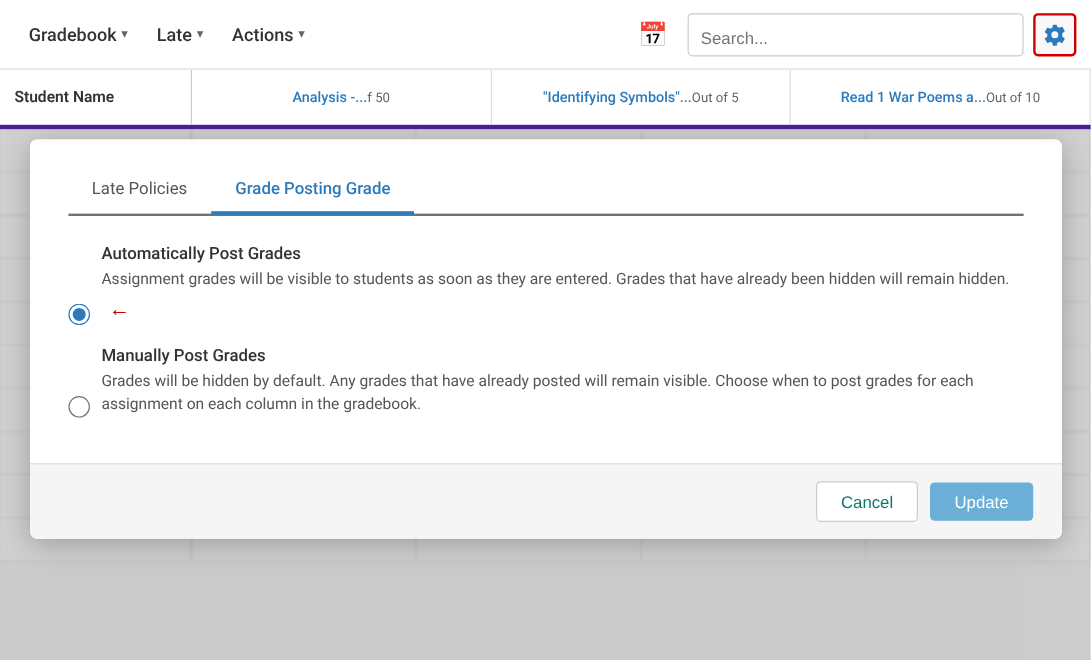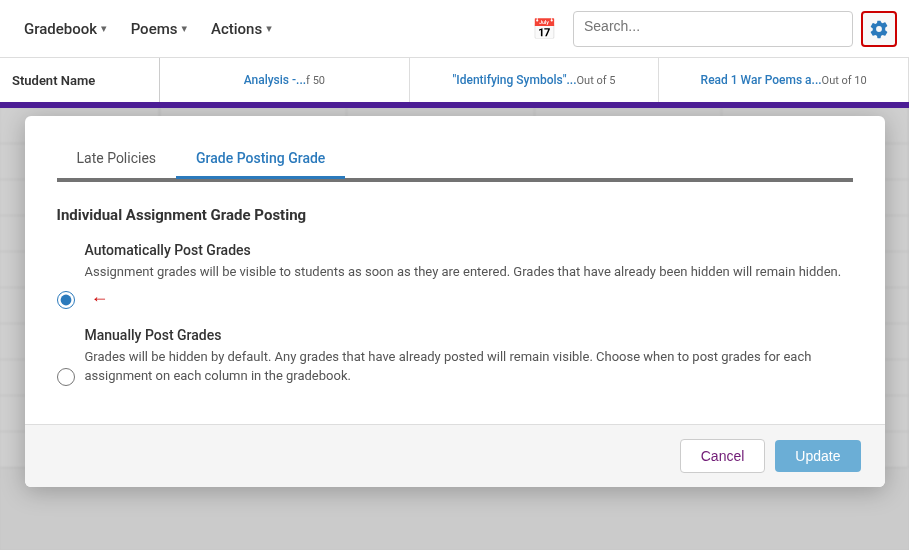--- a/index.html
+++ b/index.html
@@ -36,21 +36,21 @@
     }
     .nav-chevron { font-size: 11px; color: #666; }
     .nav-spacer { flex: 1; }
     .nav-calendar-icon {
       margin-right: 16px;
       color: #555;
       font-size: 20px;
     }
     .search-box {
       display: flex;
-      align-items: flex-start;
+      align-items: flex-end;
       border: 1px solid #ccc;
       border-radius: 4px;
       padding: 6px 10px;
       background: #fff;
       width: 280px;
       height: 36px;
     }
     .search-box input {
       border: none;
       outline: none;
@@ -71,21 +71,21 @@
       justify-content: center;
       cursor: pointer;
       font-size: 20px;
       color: #2b7abc;
     }
 
     
     .table-header {
       display: flex;
       background: #fff;
-      border-bottom: 6px solid #4c1d95;
+      border-bottom: 4px solid #4c1d95;
       height: 50px;
       align-items: stretch;
     }
     .th-student {
       width: 160px;
       min-width: 160px;
       border-right: 1px solid #ccc;
       display: flex;
       align-items: center;
       padding: 0 12px;
@@ -169,21 +169,21 @@
       max-width: 96%;
       overflow: hidden;
     }
     .modal-body {
       padding: 24px 32px 20px;
     }
 
     
     .tabs {
       display: flex;
-      border-bottom: 4px solid #737373;
+      border-bottom: 2px solid #737373;
       margin-bottom: 24px;
     }
     .tab {
       padding: 10px 20px;
       cursor: pointer;
       font-size: 14px;
       color: #555;
       border-bottom: 3px solid transparent;
       margin-bottom: -1px;
     }
@@ -245,21 +245,21 @@
       display: flex;
       justify-content: flex-end;
       gap: 10px;
       align-items: center;
     }
     .btn-cancel {
       padding: 8px 20px;
       background: #fff;
       border: 1px solid #ccc;
       border-radius: 4px;
-      color: #701a75;
+      color: #0f766e;
       font-size: 14px;
       cursor: pointer;
     }
     .btn-update {
       padding: 8px 20px;
       background: #6baed6;
       border: none;
       border-radius: 4px;
       color: #fff;
       font-size: 14px;
@@ -269,21 +269,21 @@
   </style>
 </head>
 <body>
 
 <div class="top-nav">
   <div class="nav-item">
     <span>Gradebook</span>
     <span class="nav-chevron">▾</span>
   </div>
   <div class="nav-item">
-    <span>Poems</span>
+    <span>Late</span>
     <span class="nav-chevron">▾</span>
   </div>
   <div class="nav-item">
     <span>Actions</span>
     <span class="nav-chevron">▾</span>
   </div>
 
   <div class="nav-spacer"></div>
 
   <span class="nav-calendar-icon">📅</span>
@@ -398,21 +398,20 @@
 
         <div class="tabs">
           <div class="tab">
             <span>Late Policies</span>
           </div>
           <div class="tab active">
             <span>Grade Posting Grade</span>
           </div>
         </div>
 
-        <div class="section-title">Individual Assignment Grade Posting</div>
 
         <div class="radio-option">
           <input type="radio" name="posting" class="radio-input" checked="" style="">
           <div class="radio-content">
             <div class="radio-label">Automatically Post Grades</div>
             <div class="radio-desc">
               <span>Assignment grades will be visible to students as soon as they are entered. Grades that have already been hidden will remain hidden.</span>
               <span class="arrow-indicator">←</span>
             </div>
           </div>

